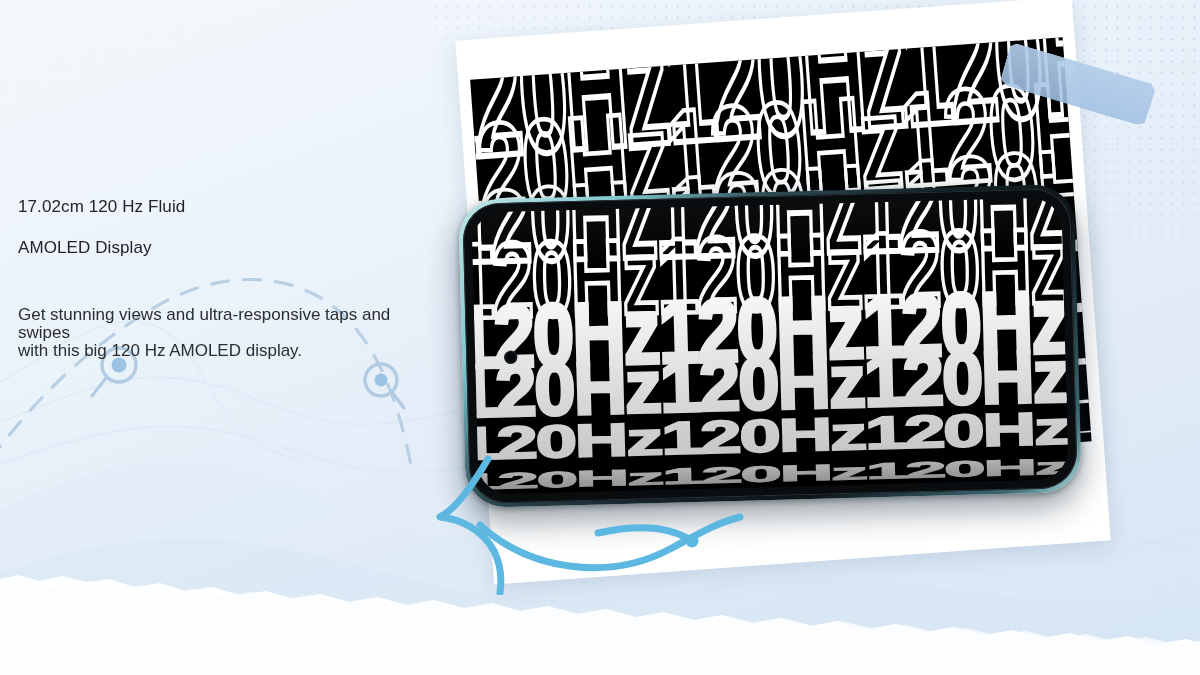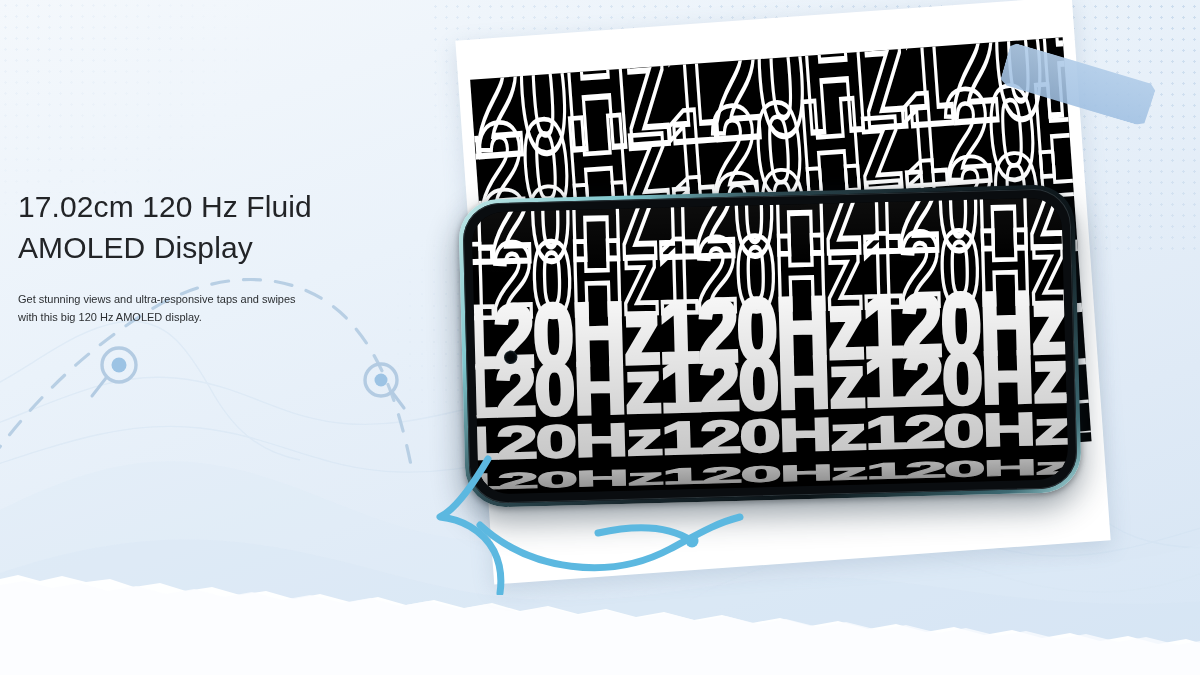--- a/index.html
+++ b/index.html
@@ -62,30 +62,30 @@
     position:absolute; left:0; right:0; bottom:0; height:130px;
   }
 
   
   .copy{
     position:absolute;
     left:18px; top:186px; width:400px;
     z-index:20;
   }
   .headline{
-    font-size:30px;
+    font-size:17px;
     line-height:41px;
     color:#222427;
     font-weight:400;
     letter-spacing:.1px;
     white-space:pre-line;
   }
   .subcopy{
-    margin-top:22px;
-    font-size:11px;
+    margin-top:38px;
+    font-size:17px;
     line-height:18px;
     color:#2b2e31;
     width:378px;
     white-space:pre-line;
     font-weight:400;
   }
 
   
   .polaroid{
     position:absolute;

